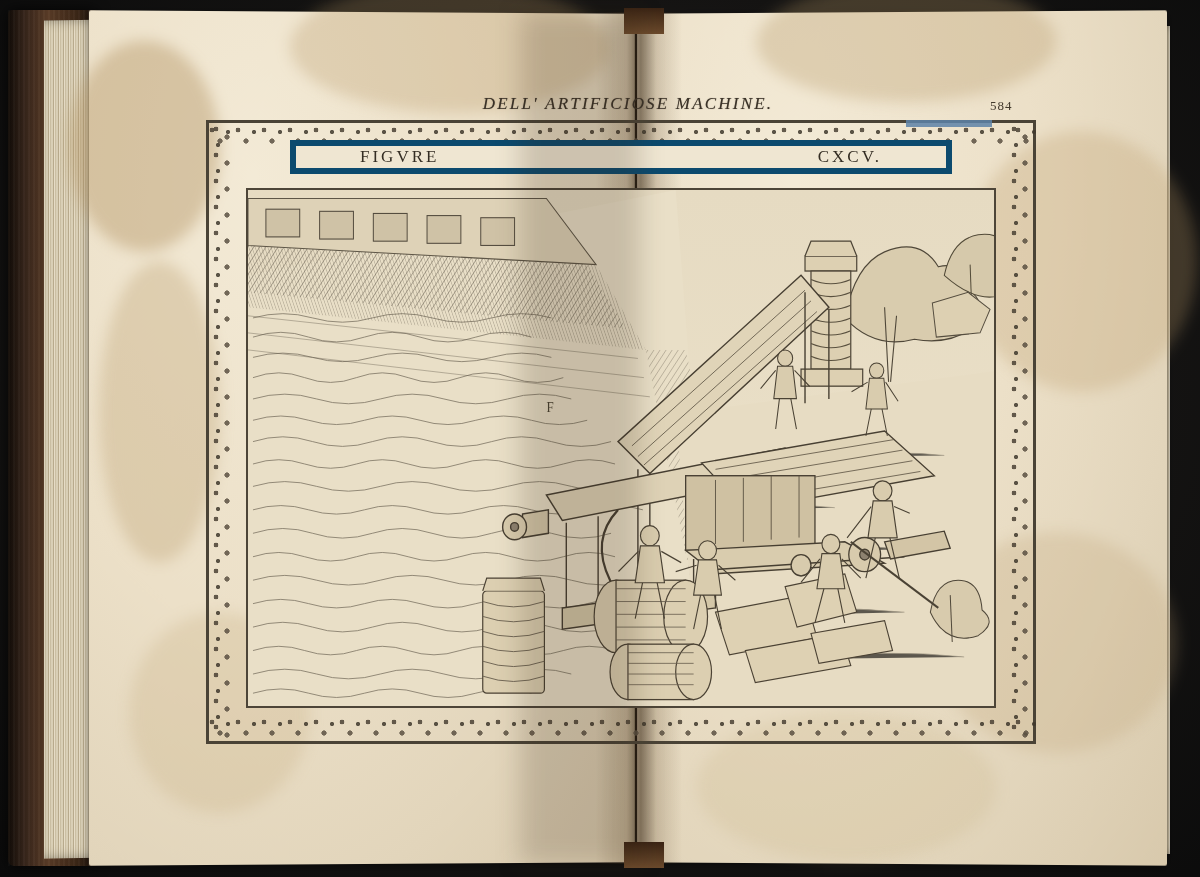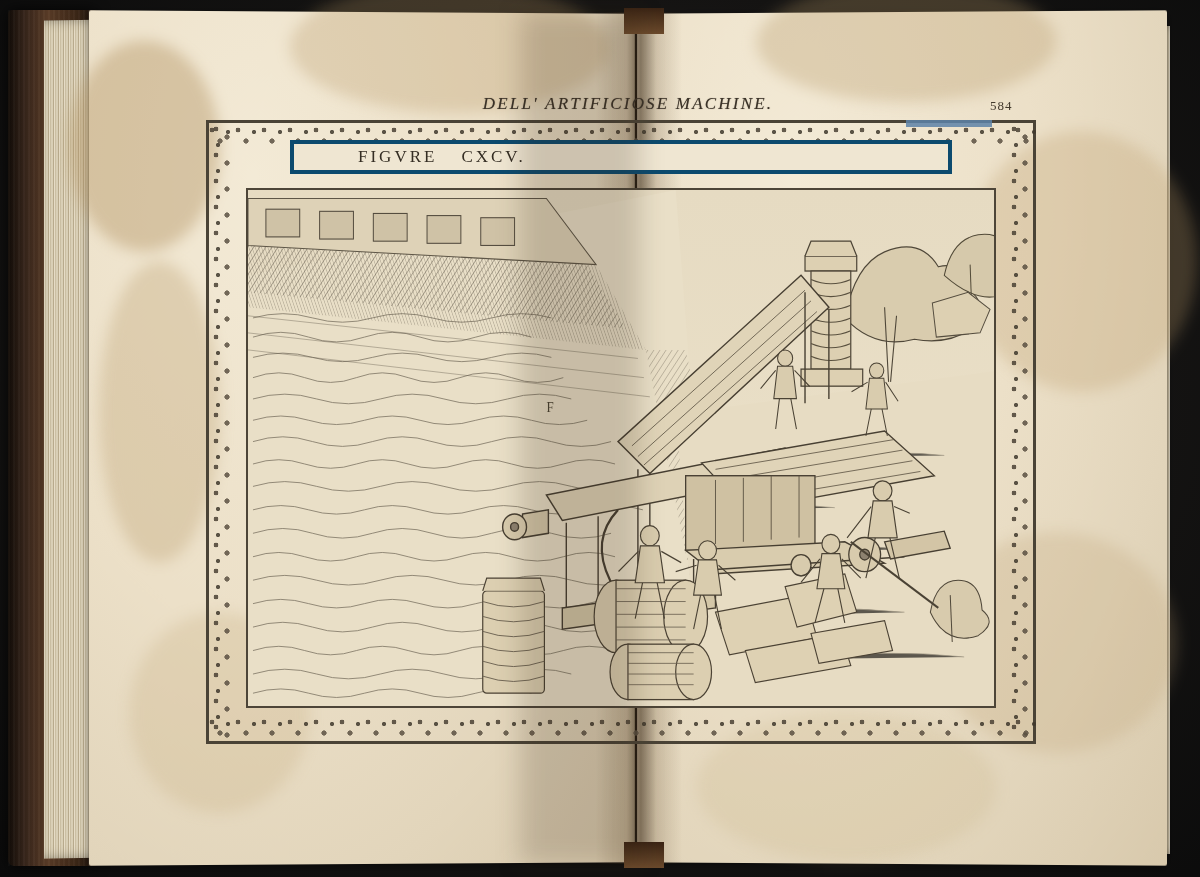--- a/index.html
+++ b/index.html
@@ -231,23 +231,24 @@
   .ornament-side.left { left: 3px; }
   .ornament-side.right { right: 3px; }
 
   .caption-bar {
     position: absolute;
     left: 84px;
     right: 84px;
     top: 20px;
     height: 34px;
     background: #efe6d2;
-    border: 4px solid #0c4a6e;
+    border: 6px solid #0c4a6e;
     display: flex;
     align-items: center;
+    justify-content: space-between;
     padding: 0 64px;
     box-sizing: border-box;
     gap: 24px;
   }
   .caption-text {
     font-family: "Liberation Serif", serif;
     font-size: 17px;
     letter-spacing: 3px;
     color: #342d23;
   }

